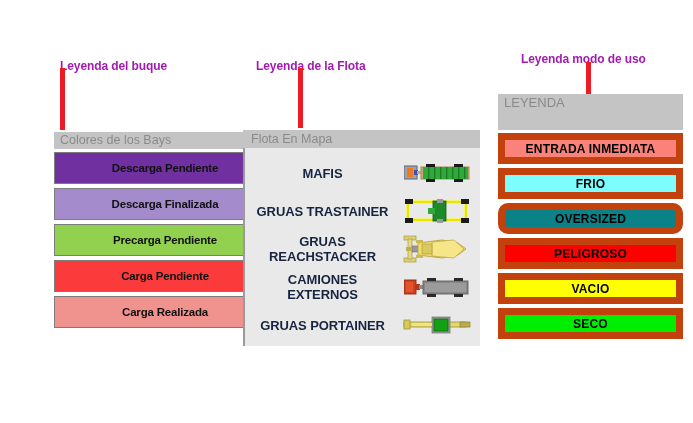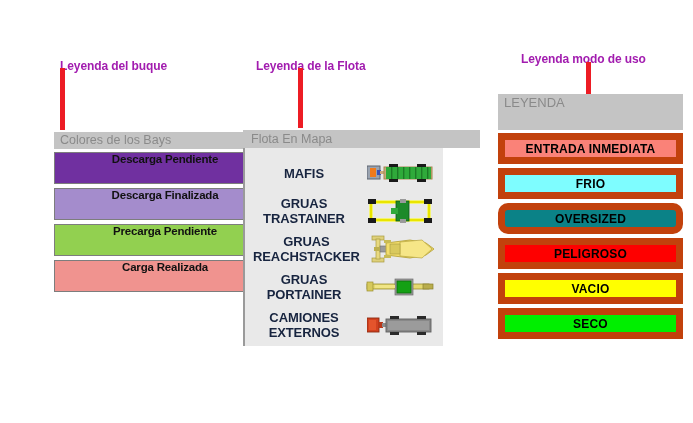--- a/index.html
+++ b/index.html
@@ -63,34 +63,34 @@
   .bay-list {
     margin-top: 3px;
   }
   .bay-row {
     box-sizing: border-box;
     width: 222px;
     height: 32px;
     margin-bottom: 4px;
     border: 1px solid #7d7d7d;
     display: flex;
-    align-items: flex-start;
+    align-items: center;
     justify-content: center;
     font-family: "Liberation Sans", sans-serif;
     font-weight: bold;
     font-size: 11.5px;
     color: #111111;
     letter-spacing: -0.2px;
   }
 
   
   #panel-flota {
     left: 243px;
     top: 130px;
-    width: 200px;
+    width: 237px;
     height: 216px;
     background: #e9e9e9;
     border-left: 2px solid #9a9a9a;
   }
   #panel-flota .panel-header {
     width: 237px;
     height: 18px;
     line-height: 18px;
     background: #c4c4c4;
     margin-left: -2px;
@@ -176,20 +176,23 @@
   <div class="panel-header">Colores de los Bays</div>
   <div class="bay-list" id="bay-list">
       <div class="bay-row" style="background: rgb(112, 48, 160);">
         <span>Descarga Pendiente</span>
       </div>
       <div class="bay-row" style="background: rgb(164, 140, 204);">
         <span>Descarga Finalizada</span>
       </div>
       <div class="bay-row" style="background: rgb(146, 208, 80);">
         <span>Precarga Pendiente</span>
+      </div>
+      <div class="bay-row" style="background: rgb(251, 59, 59);">
+        <span>Carga Pendiente</span>
       </div>
       <div class="bay-row" style="background: rgb(240, 147, 143);">
         <span>Carga Realizada</span>
       </div>
     </div>
 </div>
 
 <div class="legend-panel" id="panel-flota">
   <div class="panel-header">Flota En Mapa</div>
   <div class="fleet-list" id="fleet-list">
@@ -247,49 +250,49 @@
       <path d="M16 9 L40 6 L56 9 L64 15 L56 21 L40 24 L16 21 Z" fill="#f2dd6b" stroke="#b8a53d" stroke-width="0.9"></path>
       <path d="M30 8 L52 6 L62 15 L52 24 L30 22 Z" fill="#f6e687" stroke="#b8a53d" stroke-width="0.7"></path>
       <rect x="20" y="10" width="10" height="10" fill="#d9c95e" stroke="#a89b3f" stroke-width="0.6"></rect>
       <rect x="14" y="6" width="7" height="3" fill="#c8bb55"></rect>
       <rect x="14" y="21" width="7" height="3" fill="#c8bb55"></rect>
       <rect x="4" y="13" width="6" height="4" fill="#bdb04e"></rect>
     </svg>
         </div>
       </div>
       <div class="fleet-row">
-        <div class="fleet-label">GRUAS PORTAINER</div>
-        <div class="fleet-icon">
-    <svg width="70" height="22" viewBox="0 0 70 22">
-      <rect x="2" y="8" width="62" height="5" fill="#e4d96f" stroke="#9a8f2e" stroke-width="0.8"></rect>
-      <rect x="2" y="6" width="6" height="9" fill="#d6c95c" stroke="#9a8f2e" stroke-width="0.7"></rect>
-      <rect x="58" y="8" width="10" height="5" fill="#b9ad4c" stroke="#8a8030" stroke-width="0.7"></rect>
-      <rect x="30" y="3" width="18" height="16" fill="#9a9a9a" stroke="#6e6e6e" stroke-width="0.7"></rect>
-      <rect x="32" y="5" width="14" height="12" fill="#14a014" stroke="#0b6b0b" stroke-width="0.8"></rect>
-      <rect x="10" y="9" width="20" height="3" fill="#f0e585"></rect>
-    </svg>
-        </div>
-      </div>
-      <div class="fleet-row">
         <div class="fleet-label">CAMIONES EXTERNOS</div>
         <div class="fleet-icon">
     <svg width="66" height="20" viewBox="0 0 66 20">
       <rect x="0" y="3" width="12" height="14" fill="#d1411f" stroke="#8d2a11" stroke-width="0.9"></rect>
       <rect x="2" y="5" width="7" height="10" fill="#e4542c"></rect>
       <rect x="11" y="7" width="5" height="6" fill="#b8371a"></rect>
       <rect x="15" y="8" width="5" height="4" fill="#8c8c8c"></rect>
       <rect x="19" y="4" width="45" height="13" fill="#888888" stroke="#5f5f5f" stroke-width="0.9"></rect>
       <rect x="21" y="6" width="41" height="9" fill="#9b9b9b"></rect>
       <rect x="23" y="1" width="9" height="3" fill="#2a2a2a"></rect>
       <rect x="23" y="17" width="9" height="3" fill="#2a2a2a"></rect>
       <rect x="50" y="1" width="9" height="3" fill="#2a2a2a"></rect>
       <rect x="50" y="17" width="9" height="3" fill="#2a2a2a"></rect>
     </svg>
         </div>
       </div>
+      <div class="fleet-row">
+        <div class="fleet-label">GRUAS PORTAINER</div>
+        <div class="fleet-icon">
+    <svg width="70" height="22" viewBox="0 0 70 22">
+      <rect x="2" y="8" width="62" height="5" fill="#e4d96f" stroke="#9a8f2e" stroke-width="0.8"></rect>
+      <rect x="2" y="6" width="6" height="9" fill="#d6c95c" stroke="#9a8f2e" stroke-width="0.7"></rect>
+      <rect x="58" y="8" width="10" height="5" fill="#b9ad4c" stroke="#8a8030" stroke-width="0.7"></rect>
+      <rect x="30" y="3" width="18" height="16" fill="#9a9a9a" stroke="#6e6e6e" stroke-width="0.7"></rect>
+      <rect x="32" y="5" width="14" height="12" fill="#14a014" stroke="#0b6b0b" stroke-width="0.8"></rect>
+      <rect x="10" y="9" width="20" height="3" fill="#f0e585"></rect>
+    </svg>
+        </div>
+      </div>
     </div>
 </div>
 
 <div class="legend-panel" id="panel-modo">
   <div class="panel-header">LEYENDA</div>
   <div class="modo-list" id="modo-list">
       <div class="modo-row" style="background: rgb(250, 130, 120);">
         <span>ENTRADA INMEDIATA</span>
       </div>
       <div class="modo-row" style="background: rgb(126, 253, 255);">

